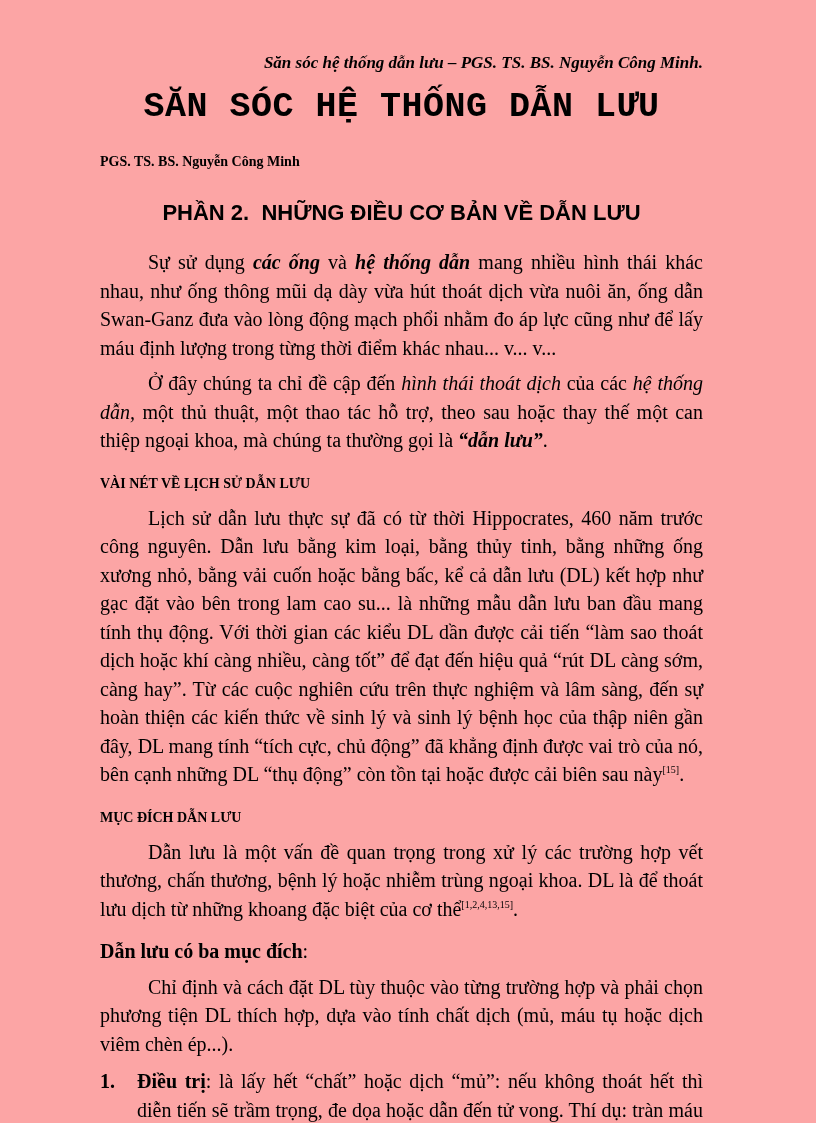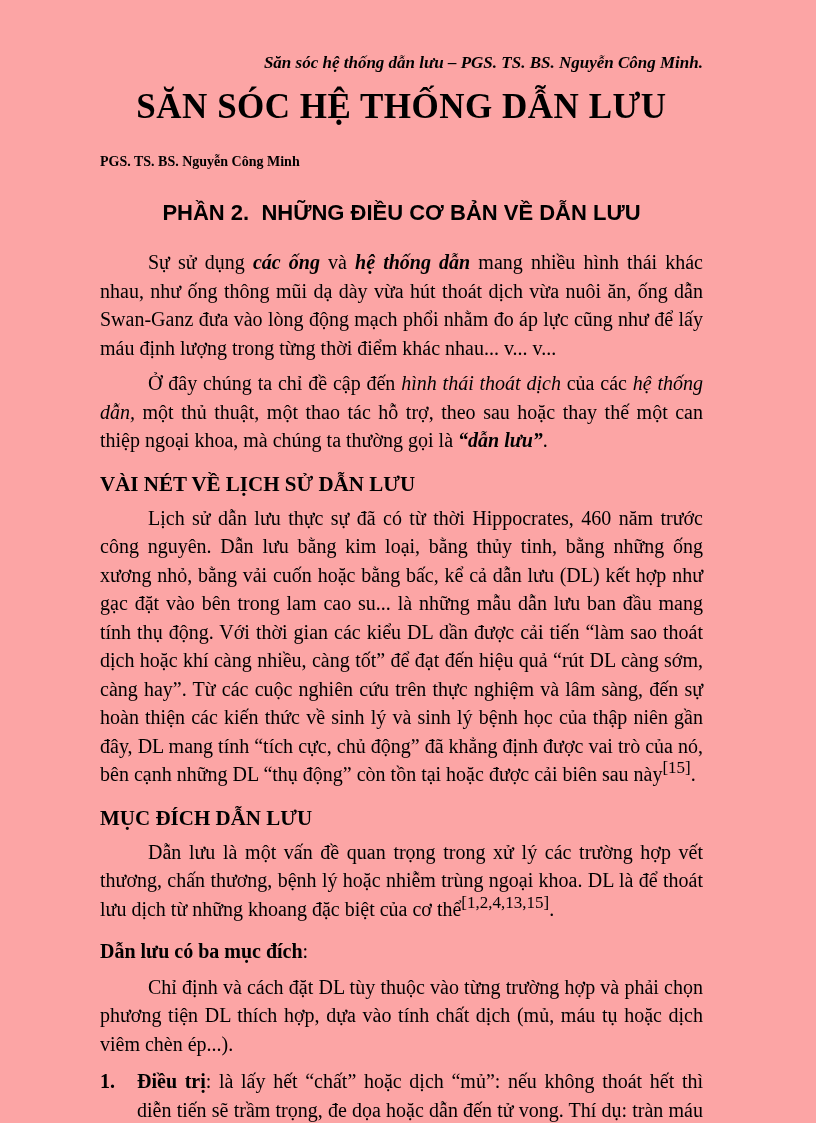--- a/index.html
+++ b/index.html
@@ -21,21 +21,21 @@
   }
   .running-header {
     text-align: right;
     font-weight: bold;
     font-style: italic;
     font-size: 17px;
     line-height: 21px;
   }
   .doc-title {
     text-align: center;
-    font-family: Liberation Serif, serif;
+    font-family: Liberation Mono, monospace;
     font-weight: bold;
     font-size: 35px;
     line-height: 42px;
     letter-spacing: 0.5px;
     margin: 13px 0 0 0;
   }
   .author-line {
     text-align: left;
     font-weight: bold;
     font-size: 14px;
@@ -60,42 +60,42 @@
     line-height: 28.5px;
     text-align: justify;
     text-indent: 48px;
     margin: 7px 0;
   }
   .body-par.noindent {
     text-indent: 0;
     margin-top: 14px;
   }
   .section-heading {
-    font-size: 21px;
+    font-size: 14px;
     font-weight: bold;
     line-height: 26px;
     margin: 16px 0 5px 0;
   }
   .list-item {
     display: flex;
     font-size: 20px;
     line-height: 28.5px;
     margin: 9px 0;
   }
   .list-num {
     font-weight: bold;
     width: 37px;
     flex: none;
   }
   .list-text {
     flex: 1;
     text-align: justify;
   }
   sup {
-    font-size: 17px;
+    font-size: 10px;
     line-height: 0;
   }
 </style>
 </head>
 <body>
 
 <div class="page">
   <div class="running-header">Săn sóc hệ thống dẫn lưu – PGS. TS. BS. Nguyễn Công Minh.</div>
 
   <h1 class="doc-title">SĂN SÓC HỆ THỐNG DẪN LƯU</h1>

